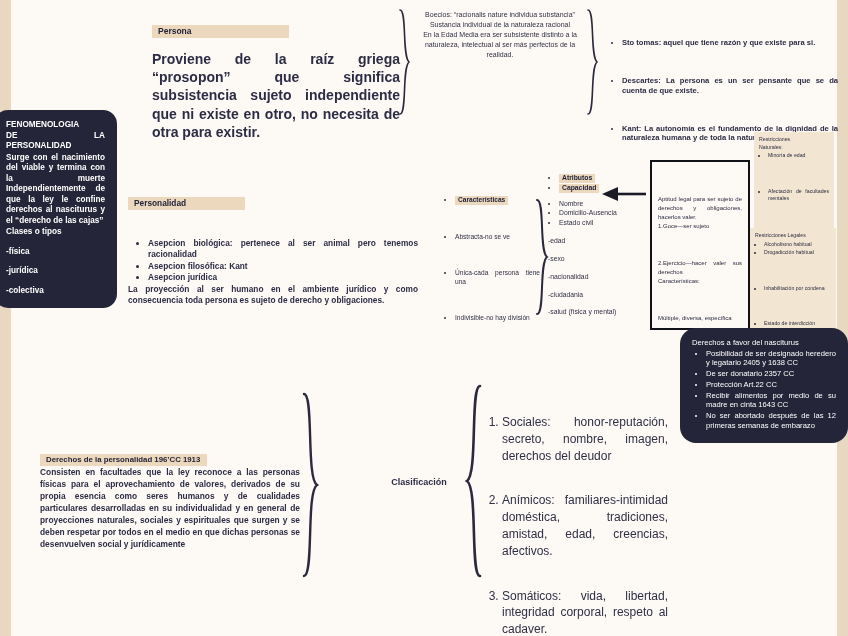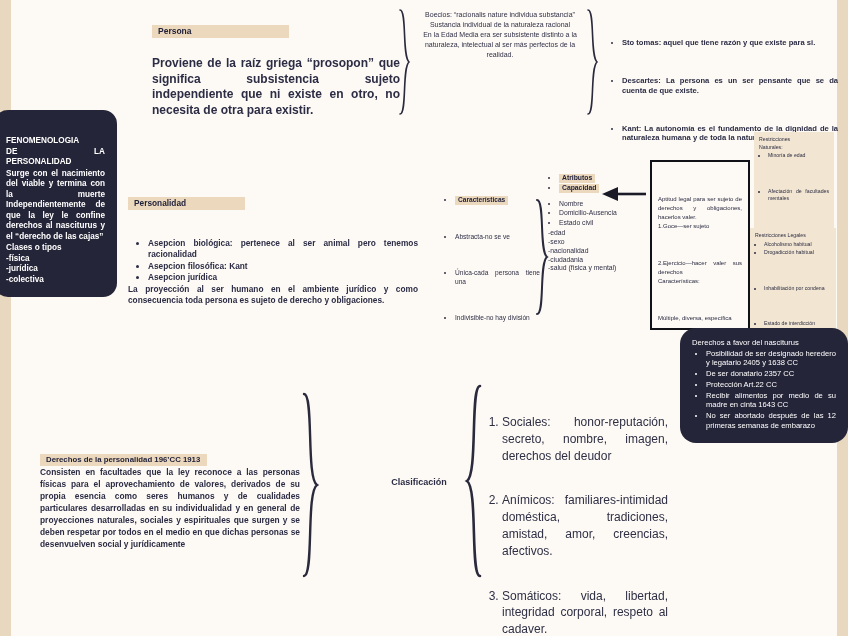--- a/index.html
+++ b/index.html
@@ -76,38 +76,38 @@
     color:#2b2b40;
   }
 
   
   ol.numlist{margin:0;padding-left:16px;}
   ol.numlist li{margin-bottom:2px;}
 
   .bullets{margin:0;padding-left:14px;}
   .bullets li{margin-bottom:1px;}
 
-  .dash-lines div{white-space:nowrap;}
+  .dash-lines div{white-space:nowrap;margin-top:9px;}
 
   svg.brace{position:absolute;overflow:visible;}
   .brace path{fill:none;stroke:#2a2a3c;stroke-linecap:round;}
 </style>
 </head>
 <body>
 
 <div id="canvas">
 
   <div class="paper"></div>
   <div class="edge-strip edge-left"></div>
   <div class="edge-strip edge-right"></div>
   <div class="edge-top"></div>
 
   <div class="abs" style="left:152px;top:20px;width:248px;">
     <div class="chip" style="font-size:8.5px;width:124px;">Persona</div>
-    <div class="bold-blk just" style="font-size:12px;margin-top:18px;">Proviene de la raíz griega “prosopon” que significa subsistencia sujeto independiente que ni existe en otro, no necesita de otra para existir.</div>
+    <div class="bold-blk just" style="font-size:14px;margin-top:12px;">Proviene de la raíz griega “prosopon” que significa subsistencia sujeto independiente que ni existe en otro, no necesita de otra para existir.</div>
   </div>
 
   <svg class="brace" style="left:398px;top:6px;" width="16" height="112">
     <path d="M2,4 C9,4 4,50 11,56 C4,62 9,108 2,108" stroke-width="1.6"></path>
   </svg>
 
   <div class="abs light-blk" style="left:412px;top:10px;width:176px;font-size:7px;text-align:center;line-height:1.42;">
     <div>Boecios: “racionalis nature individua substancia”</div>
     <div>Sustancia individual de la naturaleza racional</div>
     <div>En la Edad Media era ser subsistente distinto a la naturaleza, intelectual al ser más perfectos de la realidad.</div>
@@ -119,21 +119,21 @@
 
   <div class="abs bold-blk" style="left:602px;top:10px;width:236px;font-size:7.6px;">
     <ul class="bullets">
       <li class="just">Sto tomas: aquel que tiene razón y que existe para si.</li>
       <li class="just">Descartes: La persona es un ser pensante que se da cuenta de que existe.</li>
       <li class="just">Kant: La autonomía es el fundamento de la dignidad de la naturaleza humana y de toda la naturaleza racional.</li>
     </ul>
   </div>
 
   <div class="abs dark-panel" style="left:-6px;top:110px;width:123px;font-size:8.2px;">
-    <div style="display:flex;justify-content:space-between;margin-top:16px;">
+    <div style="display:flex;justify-content:space-between;">
       <span>FENOMENOLOGIA</span>
     </div>
     <div style="display:flex;justify-content:space-between;">
       <span>DE</span>
       <span>LA</span>
     </div>
     <div>PERSONALIDAD</div>
     <div class="just" style="margin-top:1px;">Surge con el nacimiento del viable y termina con la muerte Independientemente de que la ley le confine derechos al nasciturus y el “derecho de las cajas”</div>
     <div style="margin-top:1px;">Clases o tipos</div>
     <div class="dash-lines">
@@ -242,19 +242,19 @@
 
   <div class="abs bold-blk" style="left:378px;top:477px;width:82px;font-size:9px;text-align:center;">Clasificación</div>
 
   <svg class="brace" style="left:462px;top:382px;" width="22" height="200">
     <path d="M18,4 C8,4 16,92 5,99 C16,106 8,194 18,194" stroke-width="2.6"></path>
   </svg>
 
   <div class="abs light-blk" style="left:486px;top:386px;width:182px;font-size:12px;line-height:1.4;">
     <ol class="numlist">
       <li class="just">Sociales: honor-reputación, secreto, nombre, imagen, derechos del deudor</li>
-      <li class="just">Anímicos: familiares-intimidad doméstica, tradiciones, amistad, amor, creencias, afectivos.</li>
+      <li class="just">Anímicos: familiares-intimidad doméstica, tradiciones, amistad, edad, creencias, afectivos.</li>
       <li class="just">Somáticos: vida, libertad, integridad corporal, respeto al cadaver.</li>
       <li class="just">Ambientales: silencio, ruido, medio ambiente</li>
     </ol>
   </div>
 
 </div>
 
 </body></html>

